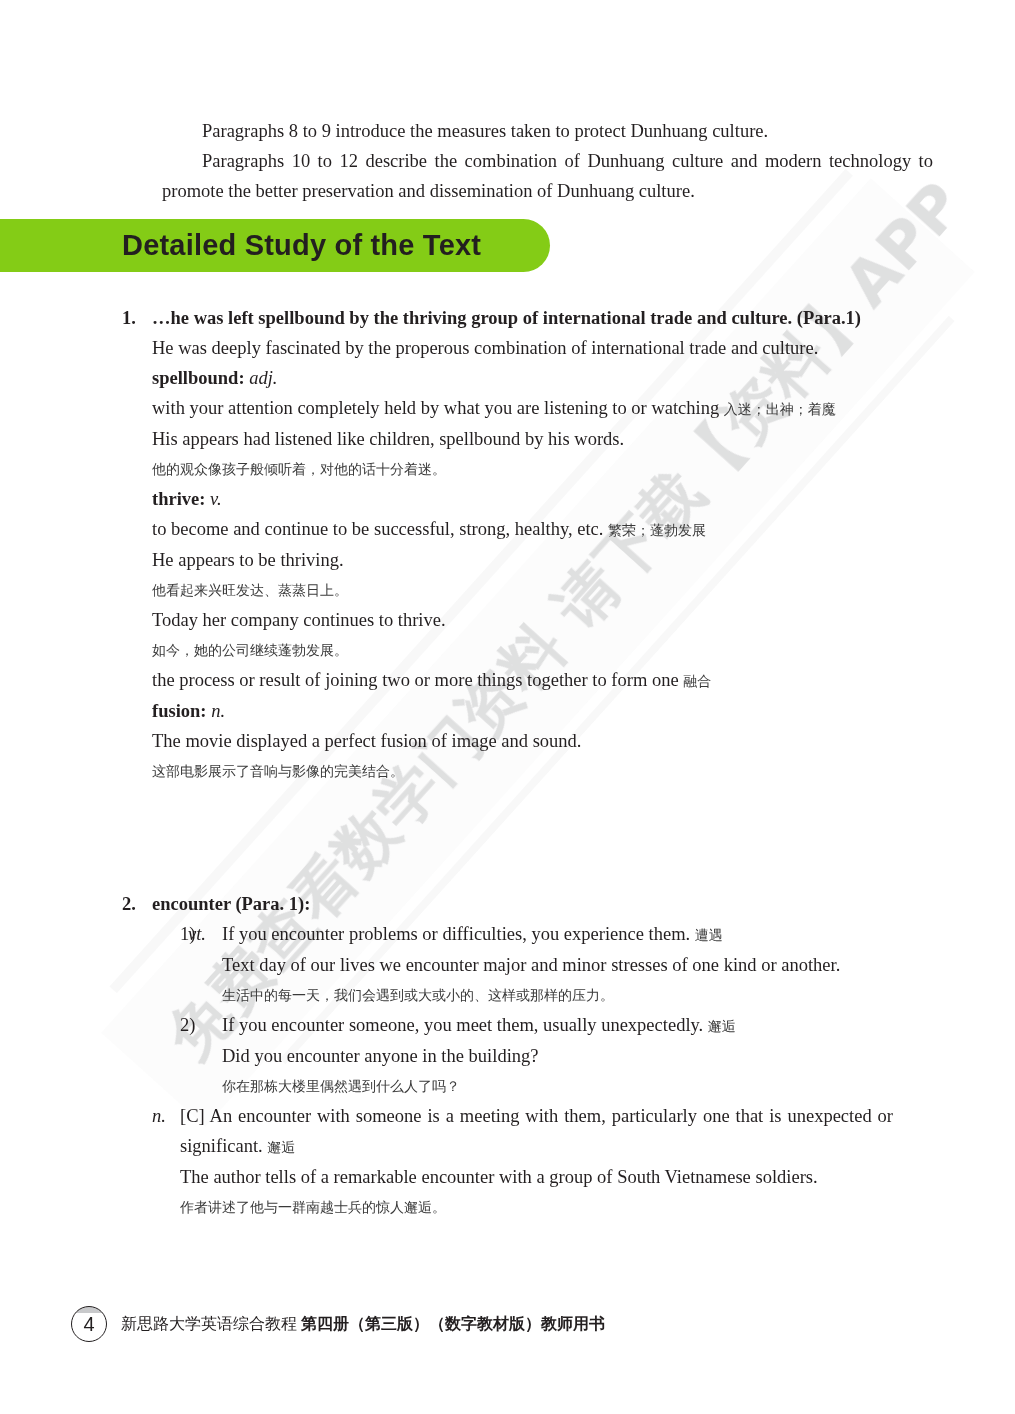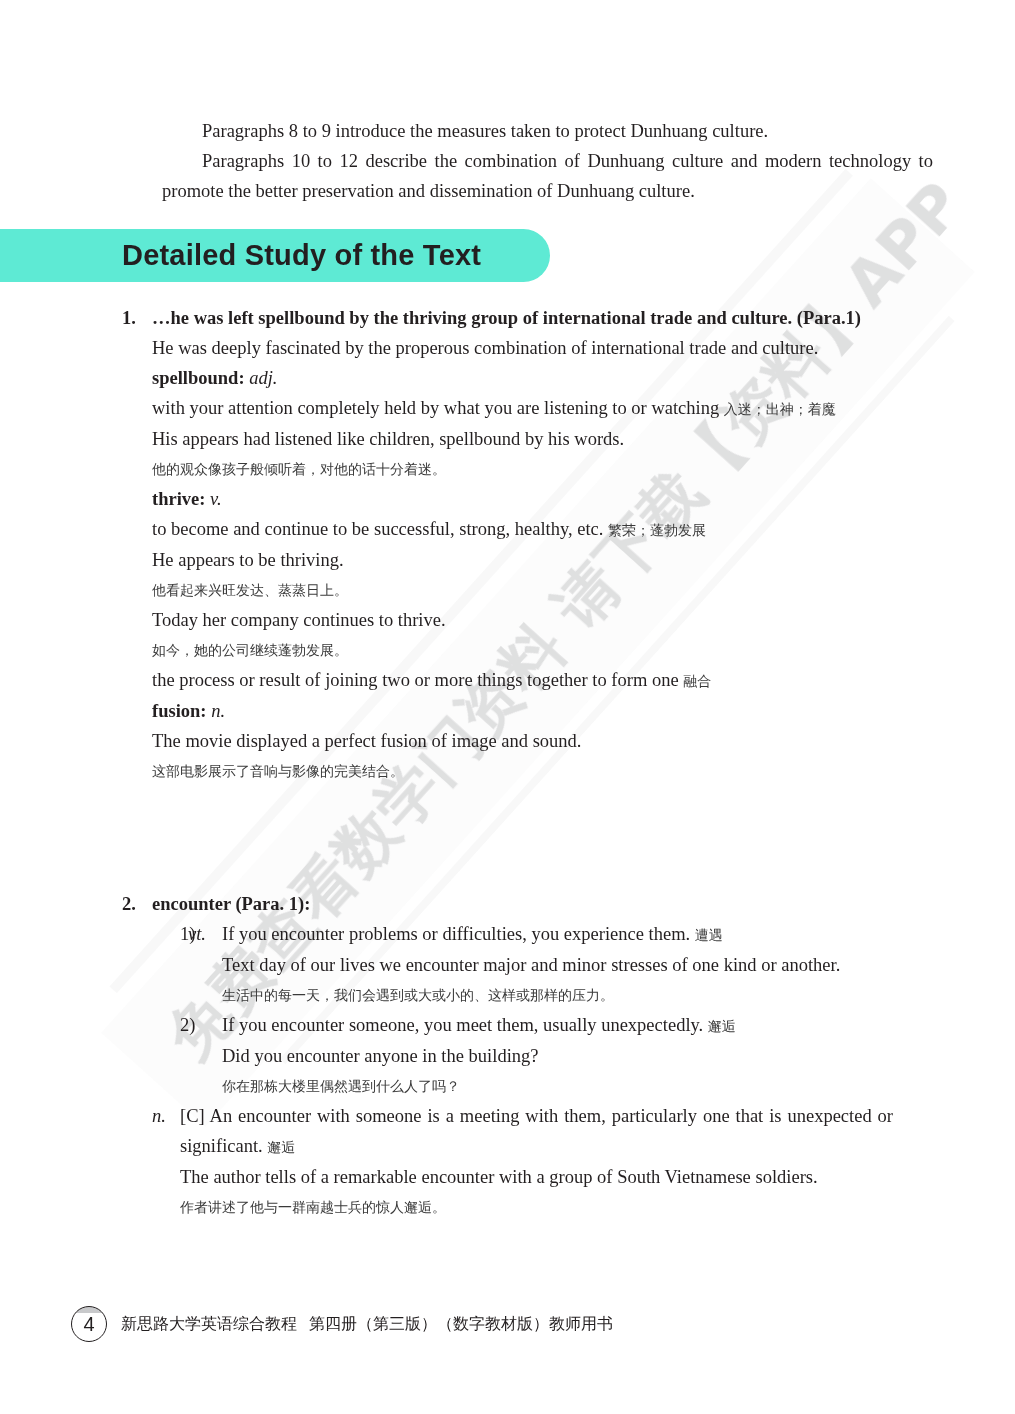--- a/index.html
+++ b/index.html
@@ -32,24 +32,24 @@
     margin-left: 40px;
   }
   .intro p {
     margin: 0;
     text-indent: 40px;
   }
   
   .section-bar {
     position: absolute;
     left: 0;
-    top: 229px;
+    top: 219px;
     width: 550px;
     height: 53px;
-    background: #5eead4;
+    background: #84cc16;
     border-radius: 0 27px 27px 0;
   }
   .section-bar .title {
     position: absolute;
     left: 122px;
     top: 8px;
     font-family: "Liberation Sans", "DejaVu Sans", sans-serif;
     font-weight: bold;
     font-size: 29px;
     line-height: 36px;
@@ -146,21 +146,21 @@
     color: #231f20;
     background: linear-gradient(to bottom, #c8c9cb 0%, #c8c9cb 18%, #ffffff 18%);
   }
   .footer-title {
     margin-left: 14px;
     font-family: "DejaVu Sans", sans-serif;
     font-size: 16px;
     color: #231f20;
   }
   .footer-title .series { font-weight: normal; }
-  .footer-title .vol { margin-left: 12px; }
+  .footer-title .vol { margin-left: 4px; font-weight: bold; }
 </style>
 </head>
 <body>
 
 <div class="page">
 
   <svg class="watermark" viewBox="0 0 1015 1414" xmlns="http://www.w3.org/2000/svg">
     <g transform="translate(180,1050) rotate(-48)" opacity="0.22">
       <rect x="-40" y="-70" width="1150" height="140" fill="#bcbec0" opacity="0.25"></rect>
       <rect x="0" y="-95" width="1100" height="10" fill="#bcbec0" opacity="0.5"></rect>

